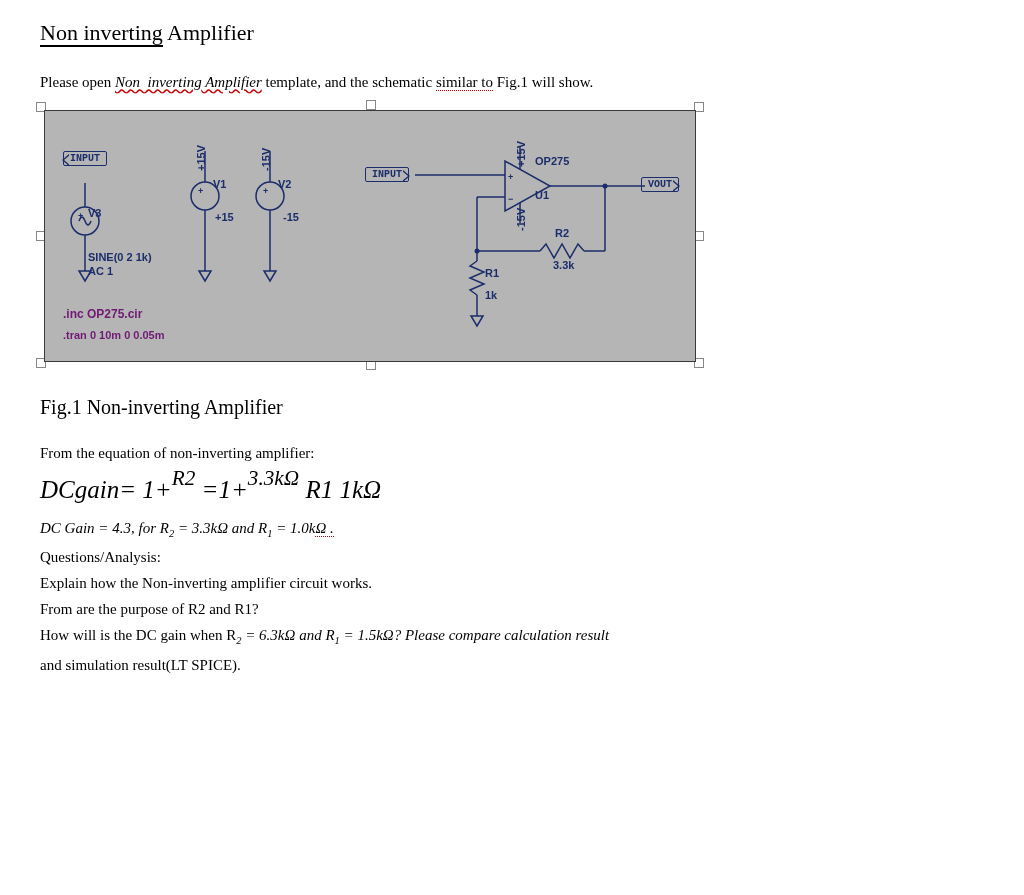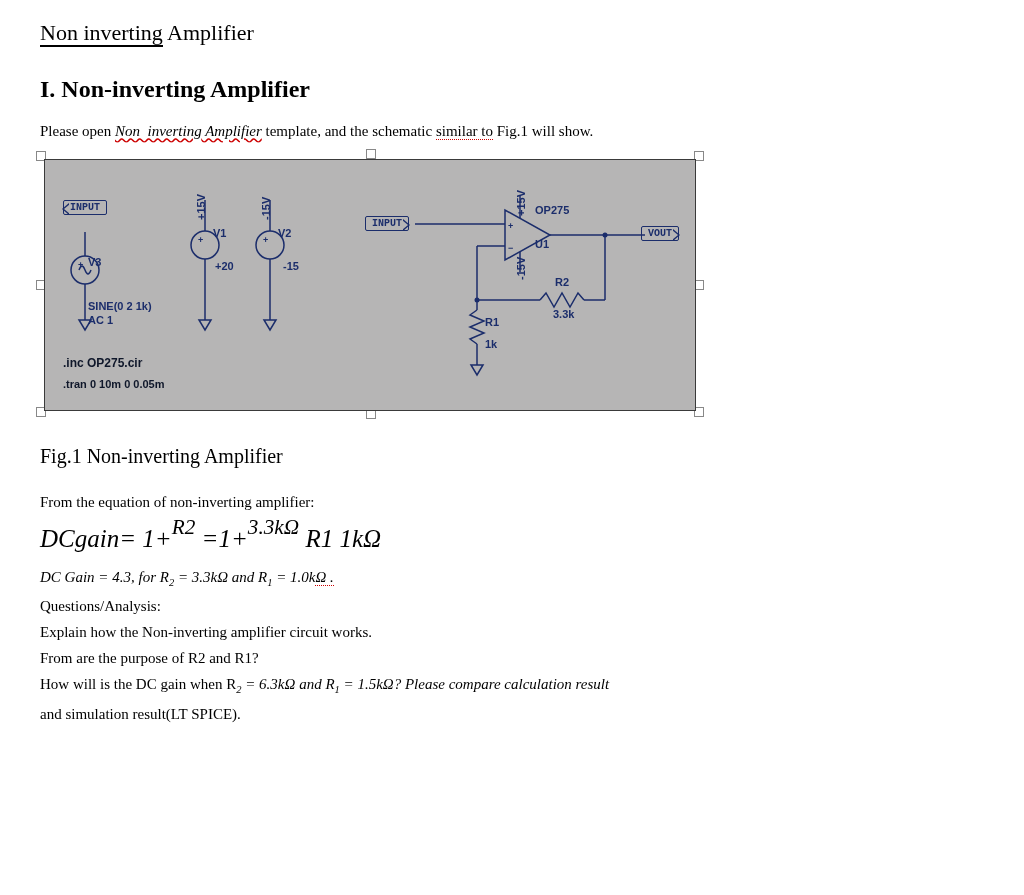--- a/index.html
+++ b/index.html
@@ -104,21 +104,21 @@
   }
   .netbox.pointR::after{
     content:"";
     position:absolute; right:-5px; top:3px;
     border:5px solid transparent;
     border-left:6px solid #b6b5b5;
   }
 
   .spice {
     position: absolute;
-    color: #0f172a;
+    color: #701a75;
     font-weight: bold;
     font-size: 12px;
     text-align: right;
   }
 
   svg { position: absolute; left:0; top:0; }
   svg .wire { stroke:#1b2d6b; stroke-width:1.5; fill:none; }
   svg .wire-fill { stroke:#1b2d6b; stroke-width:1.5; fill:#b6b5b5; }
 
   .fig-cap { font-size: 20px; margin: 10px 0 24px 0; }
@@ -136,21 +136,20 @@
 </style>
 </head>
 <body>
 
 <div class="page">
 
   <div class="title-line">
     <span class="title-under">Non inverting</span><span> Amplifier</span>
   </div>
 
-  <div class="section-head">I. Non-inverting Amplifier</div>
 
   <div class="para">
     <span>Please open </span><span class="ital wavy">Non&nbsp;&nbsp;inverting</span><span class="ital wavy"> Amplifier</span><span> template, and the schematic </span><span class="dotted">similar to</span><span> Fig.1 will show.</span>
   </div>
 
   <div class="schem-outer">
 
     <div class="handle" style="left:-4px; top:-4px"></div>
     <div class="handle" style="left:326px; top:-6px"></div>
     <div class="handle" style="right:-4px; top:-4px"></div>
@@ -211,21 +210,21 @@
       <div class="netbox pointR" style="left:596px; top:66px">VOUT</div>
 
       <span class="sch-label vlabel" style="left:150px; top:60px">+15V</span>
       <span class="sch-label vlabel" style="left:215px; top:60px">-15V</span>
       <span class="sch-label vlabel" style="left:470px; top:56px">+15V</span>
       <span class="sch-label vlabel" style="left:470px; top:120px">-15V</span>
 
       <span class="sch-label" style="left:168px; top:67px">V1</span>
       <span class="sch-label" style="left:233px; top:67px">V2</span>
       <span class="sch-label" style="left:43px; top:96px">V3</span>
-      <span class="sch-label" style="left:170px; top:100px">+20</span>
+      <span class="sch-label" style="left:170px; top:100px">+15</span>
       <span class="sch-label" style="left:238px; top:100px">-15</span>
 
       <span class="sch-label" style="left:490px; top:78px">U1</span>
       <span class="sch-label" style="left:490px; top:44px">OP275</span>
 
       <span class="sch-label" style="left:510px; top:116px">R2</span>
       <span class="sch-label" style="left:508px; top:148px">3.3k</span>
       <span class="sch-label" style="left:440px; top:156px">R1</span>
       <span class="sch-label" style="left:440px; top:178px">1k</span>
 

